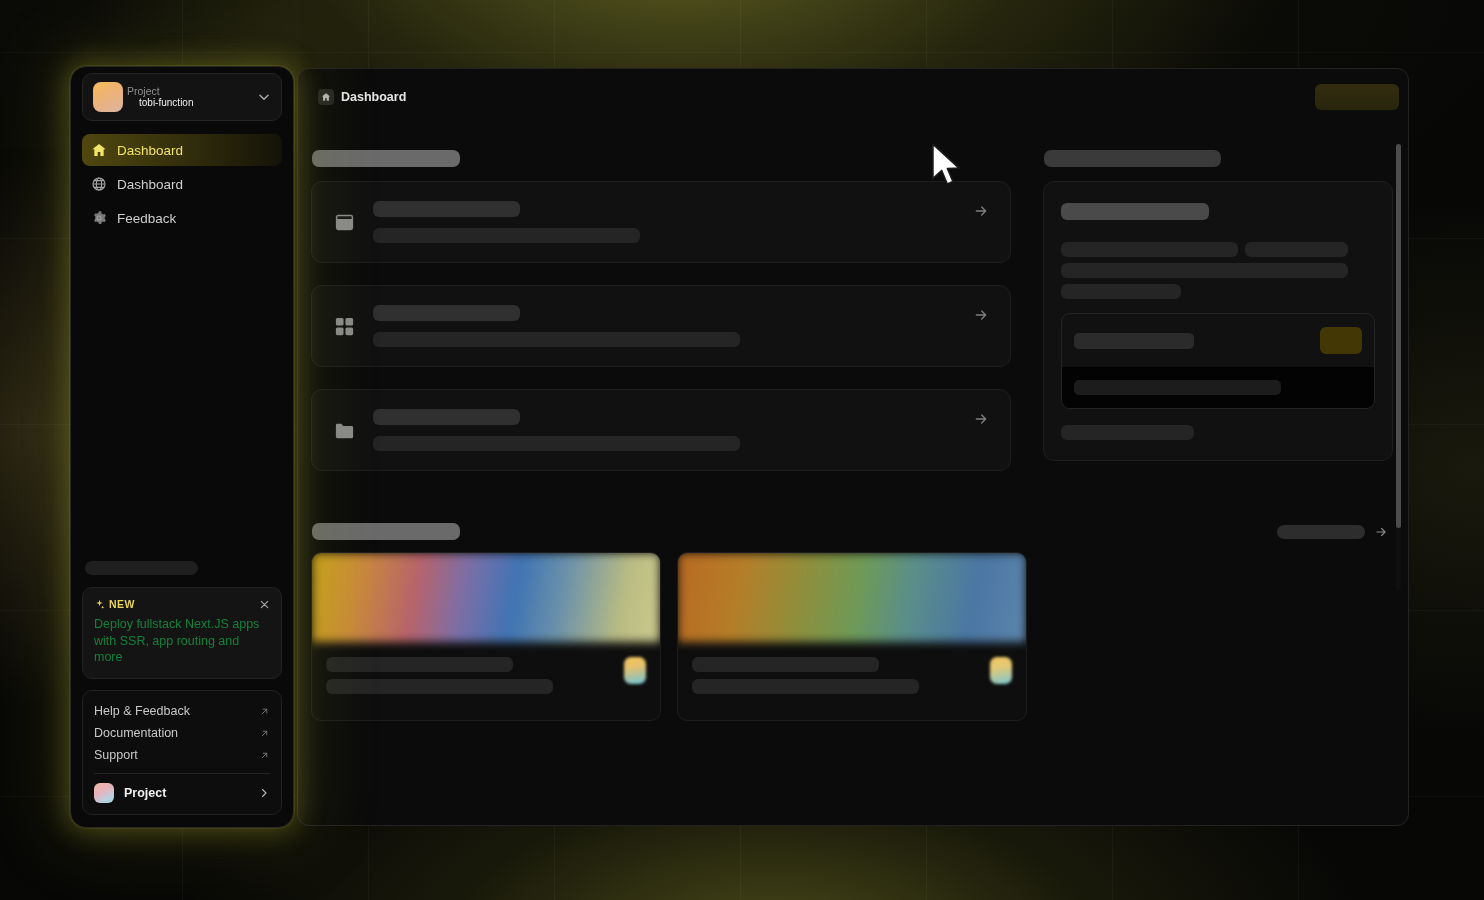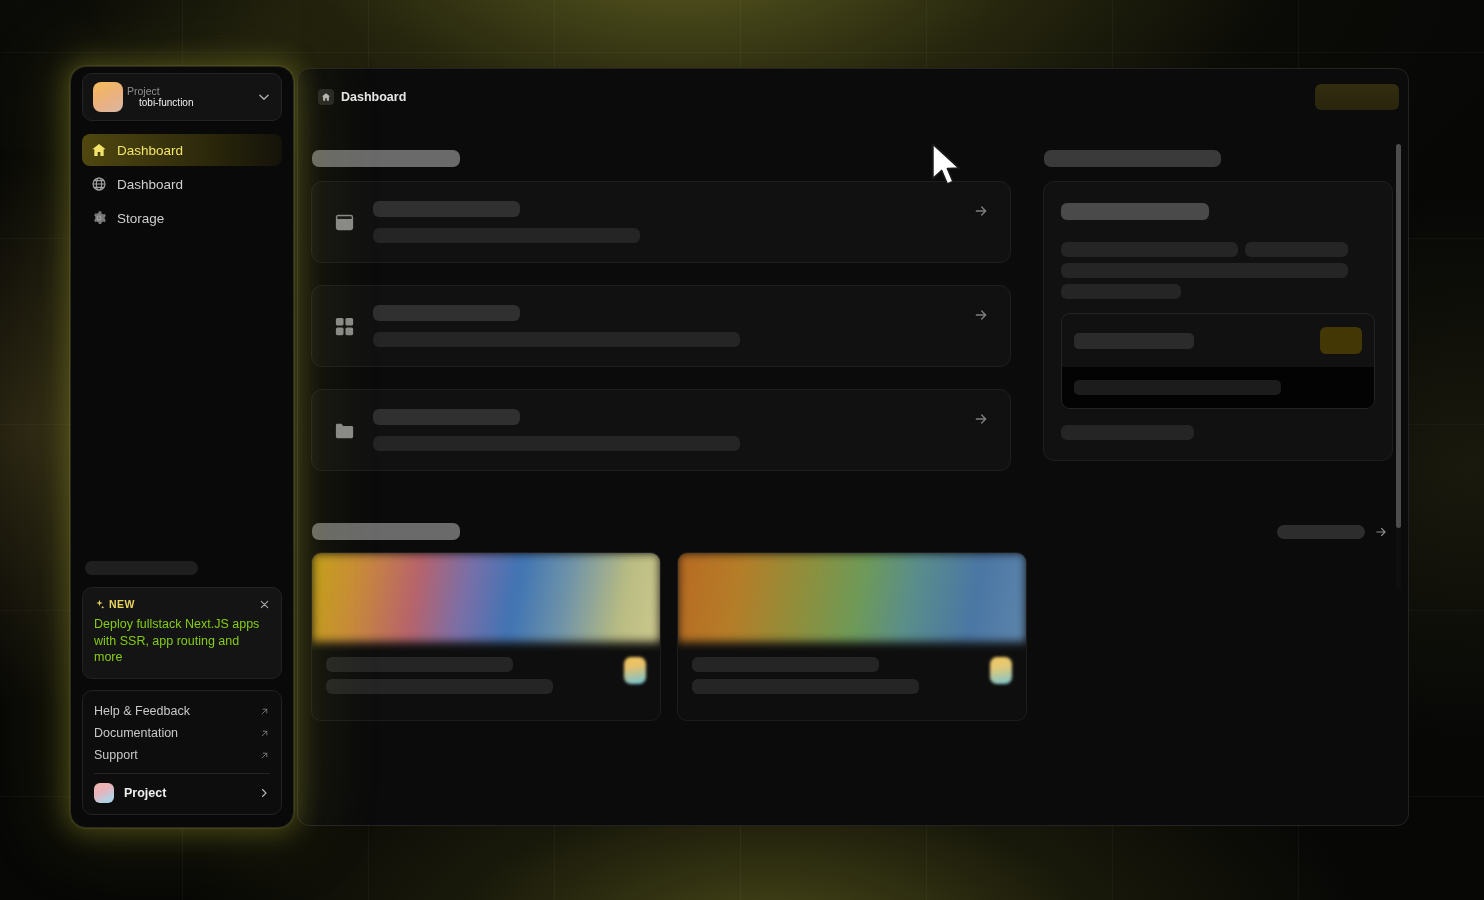--- a/index.html
+++ b/index.html
@@ -133,21 +133,21 @@
     border-radius: 10px; padding: 10px 11px 12px 11px; margin-bottom: 11px;
     position: relative;
   }
   .promo-top { display: flex; align-items: center; justify-content: space-between; }
   .promo-new {
     display: flex; align-items: center; gap: 4px;
     font-size: 10.5px; font-weight: 700; color: #e8d45c; letter-spacing: .4px;
   }
   .sparkle-ico { width: 11px; height: 11px; }
   .promo-close { width: 11px; height: 11px; cursor: pointer; opacity: .8; }
-  .promo-text { font-size: 12.5px; color: #84cc16; line-height: 1.33; margin-top: 6px; }
+  .promo-text { font-size: 12.5px; color: #15803d; line-height: 1.33; margin-top: 6px; }
 
   .foot {
     background: #0d0d0d; border: 1px solid #222;
     border-radius: 10px; padding: 9px 11px 9px 11px; margin-bottom: 12px;
   }
   .foot-link {
     display: flex; align-items: center; justify-content: space-between;
     font-size: 12.5px; color: #c9c9c9; padding: 4px 0; cursor: pointer;
   }
   .ext-ico { width: 11px; height: 11px; opacity: .65; }
@@ -440,21 +440,21 @@
         <path d="M3 12h18M4.6 7h14.8M4.6 17h14.8"></path>
       </svg>
       <span>Dashboard</span>
     </div>
 
     <div class="nav-item">
       <svg class="nav-ico" viewBox="0 0 24 24" fill="#bdbdbd">
         <path d="M12 8.2a3.8 3.8 0 1 0 0 7.6 3.8 3.8 0 0 0 0-7.6zm0 5.9a2.1 2.1 0 1 1 0-4.2 2.1 2.1 0 0 1 0 4.2z"></path>
         <path d="M20.6 13.5a8.8 8.8 0 0 0 0-3l1.8-1.4-1.9-3.3-2.1.9a8.6 8.6 0 0 0-2.6-1.5L15.4 2h-3.8l-.4 2.2c-.94.3-1.82.8-2.6 1.5l-2.1-.9-1.9 3.3L6.4 9.5v.5a8.8 8.8 0 0 0 0 3v.5l-1.8 1.4 1.9 3.3 2.1-.9c.78.7 1.66 1.2 2.6 1.5l.4 2.2h3.8l.4-2.2a8.6 8.6 0 0 0 2.6-1.5l2.1.9 1.9-3.3z" opacity="0.72"></path>
       </svg>
-      <span>Storage</span>
+      <span>Feedback</span>
     </div>
   </div>
 
   <div class="sb-spacer"></div>
 
   <div class="sb-skel"></div>
 
   <div class="promo">
     <div class="promo-top">
       <span class="promo-new">

